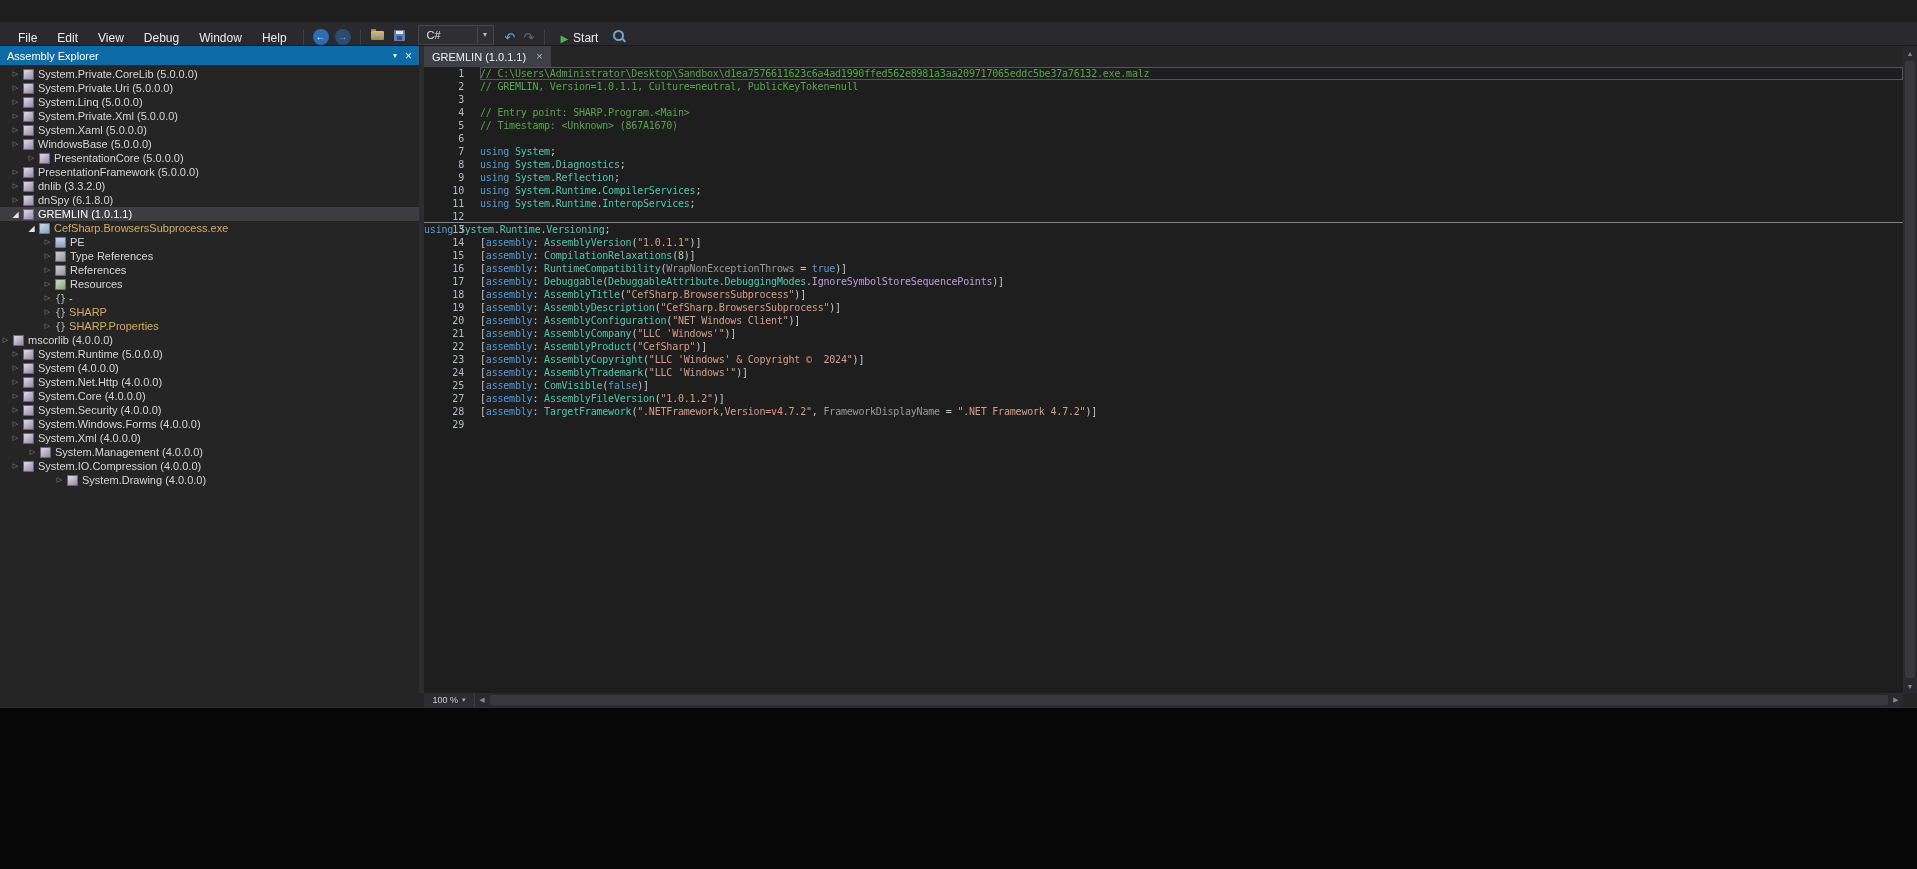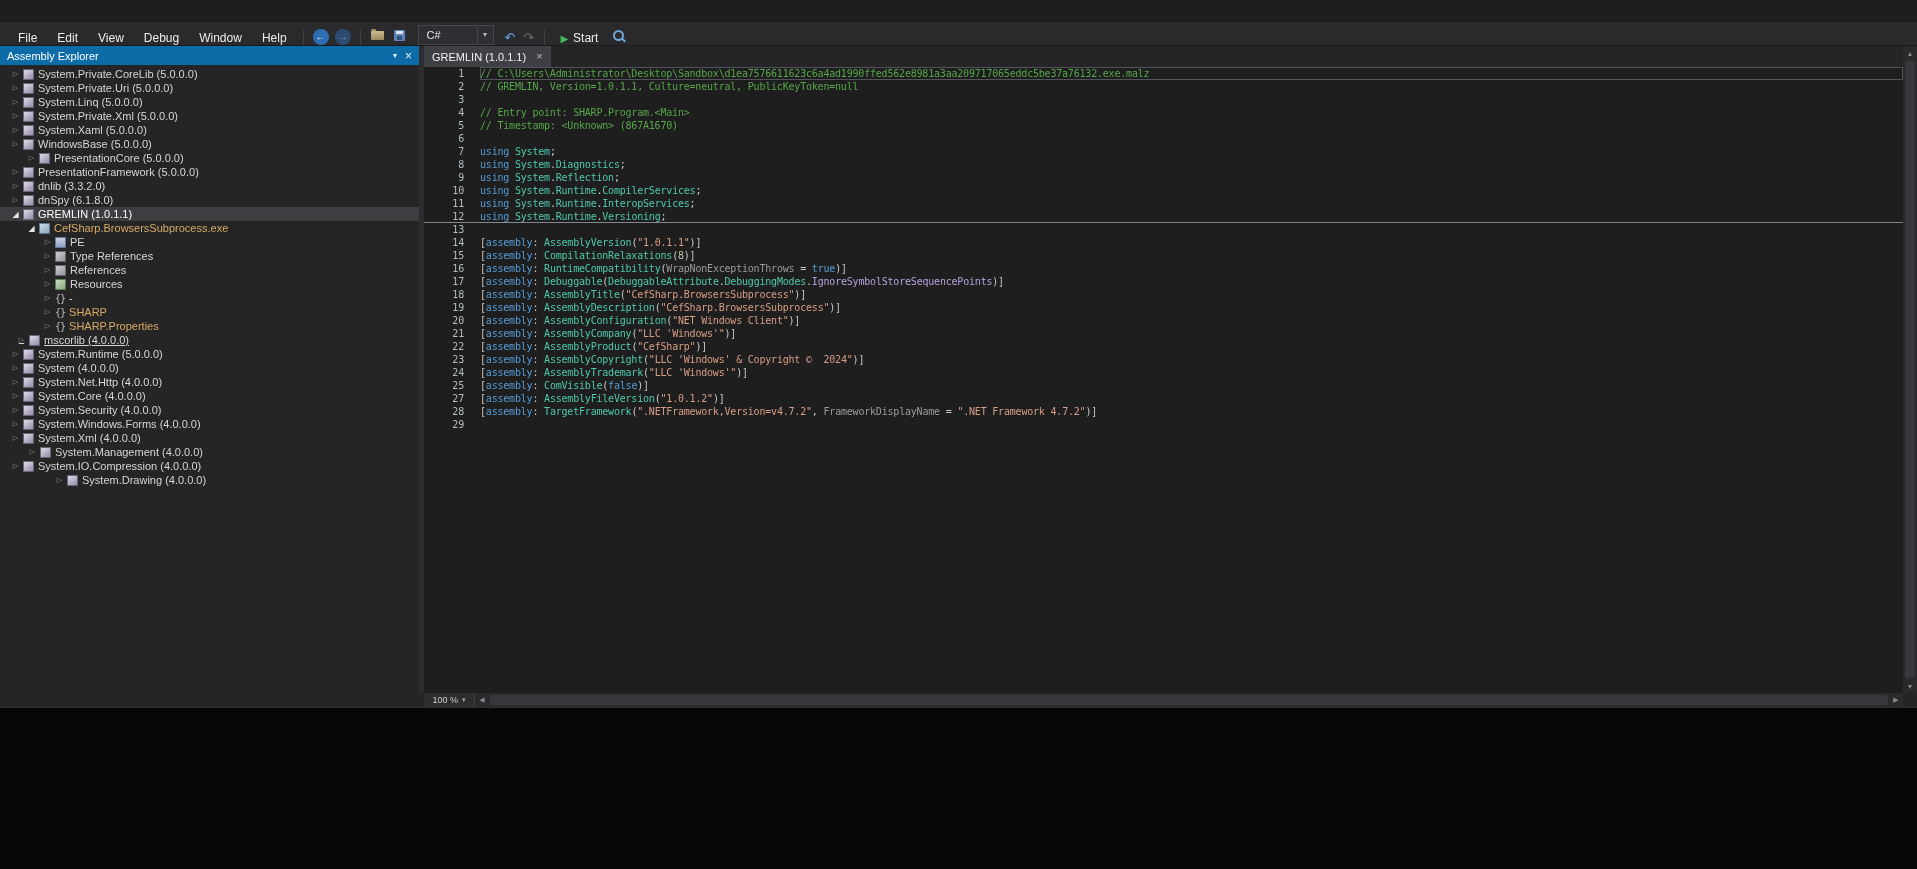--- a/index.html
+++ b/index.html
@@ -66,21 +66,21 @@
   
   .editor{position:absolute;left:424px;top:46px;right:14px;bottom:14px;background:#1e1e1e;}
   .tabstrip{height:21px;background:#252526;display:flex;align-items:flex-end;}
   .tab{height:21px;display:flex;align-items:center;padding:0 8px;font-size:11px;color:#f1f1f1;background:#3f3f46;gap:10px;}
   .tab-close{color:#b9b9b9;font-size:11px;line-height:1;}
   .code{position:absolute;left:0;right:0;top:21px;bottom:0;overflow:hidden;font-family:"DejaVu Sans Mono","Liberation Mono",monospace;font-size:10px;letter-spacing:-0.2px;}
   .cline{display:flex;height:13px;line-height:13px;}
   .ln{width:40px;flex:none;text-align:right;padding-right:16px;color:#b4bdbf;}
   .ctext{white-space:pre;flex:1;}
   .cline.caret .ctext{outline:1px solid #53535c;outline-offset:-1px;}
-  .cline.sep{border-bottom:1px solid #85858a;box-sizing:border-box;}
+  .cline.sep{border-bottom:1px solid #85858a;box-sizing:border-box;flex-direction:column;}
   .c-com{color:#57a64a;}
   .c-kw{color:#569cd6;}
   .c-ty{color:#4ec9b0;}
   .c-str{color:#d69d85;}
   .c-num{color:#b5cea8;}
   .c-pun{color:#c8c8c8;}
   .c-par{color:#9b9b9b;}
   .c-enum{color:#b8a0dc;}
 
   
@@ -252,21 +252,21 @@
         <div class="trow" style="padding-left: 42px;">
           <span class="texp">▷</span>
           <span class="nsg">{}</span>
           <span class="tlabel gold">SHARP</span>
         </div>
         <div class="trow" style="padding-left: 42px;">
           <span class="texp">▷</span>
           <span class="nsg">{}</span>
           <span class="tlabel gold">SHARP.Properties</span>
         </div>
-        <div class="trow" style="padding-left: 16px; text-decoration: underline;">
+        <div class="trow" style="padding-left: 0;">
           <span class="texp">▷</span>
           <span class="ti ti-assembly"></span>
           <span class="tlabel">mscorlib (4.0.0.0)</span>
         </div>
         <div class="trow" style="padding-left: 10px;">
           <span class="texp">▷</span>
           <span class="ti ti-assembly"></span>
           <span class="tlabel">System.Runtime (5.0.0.0)</span>
         </div>
         <div class="trow" style="padding-left: 10px;">

